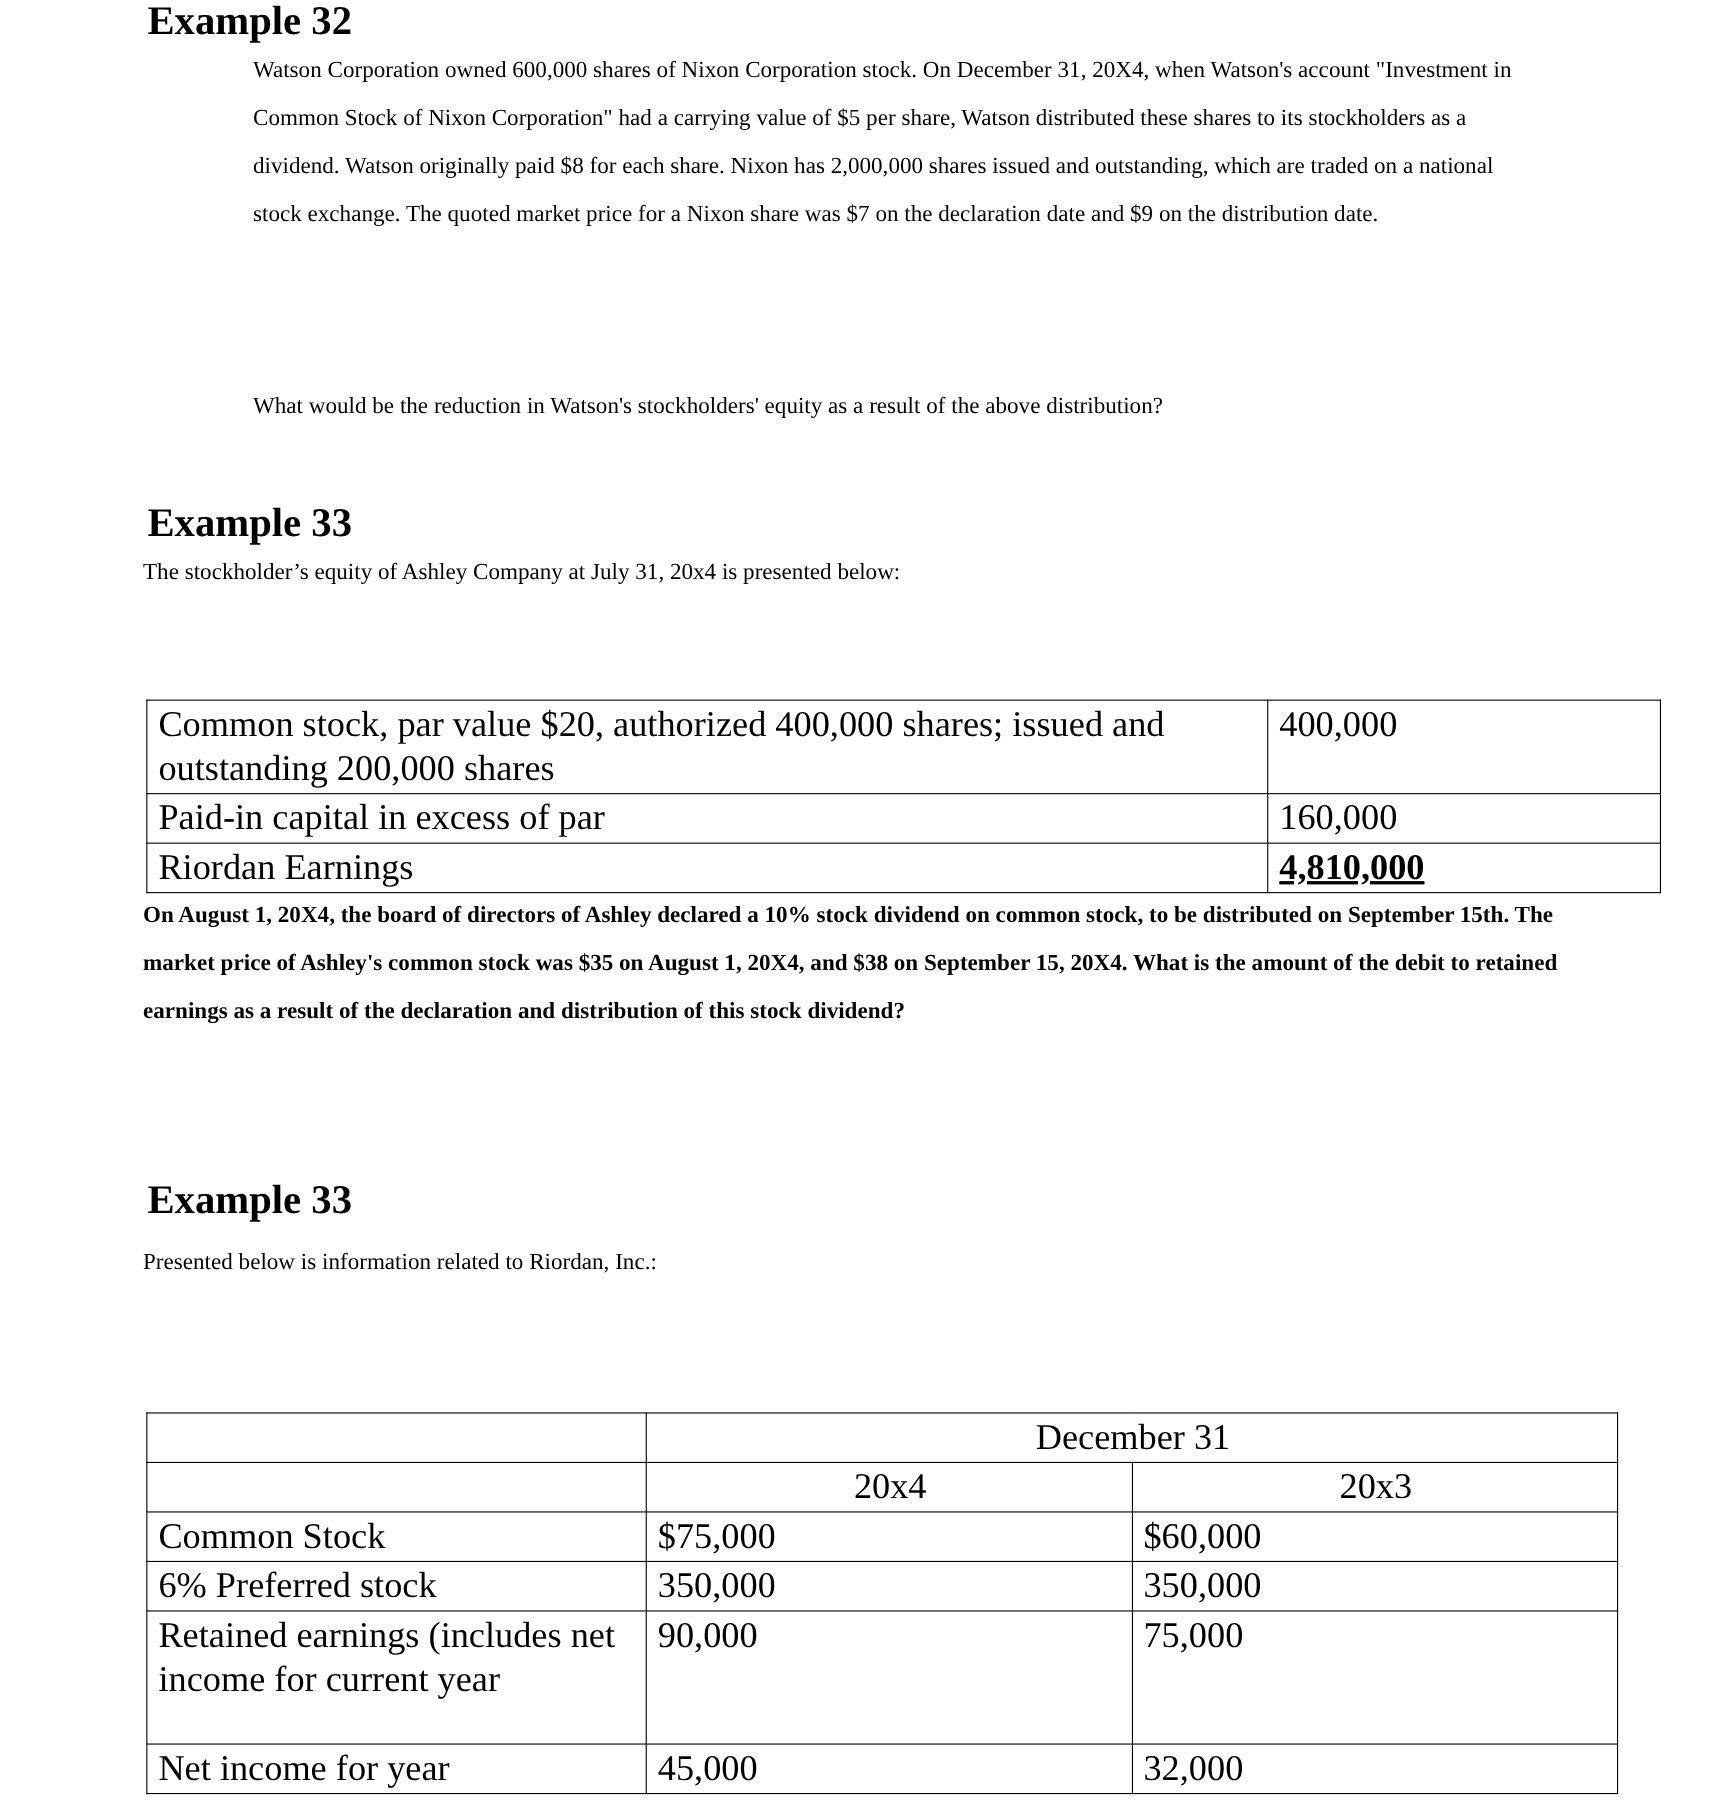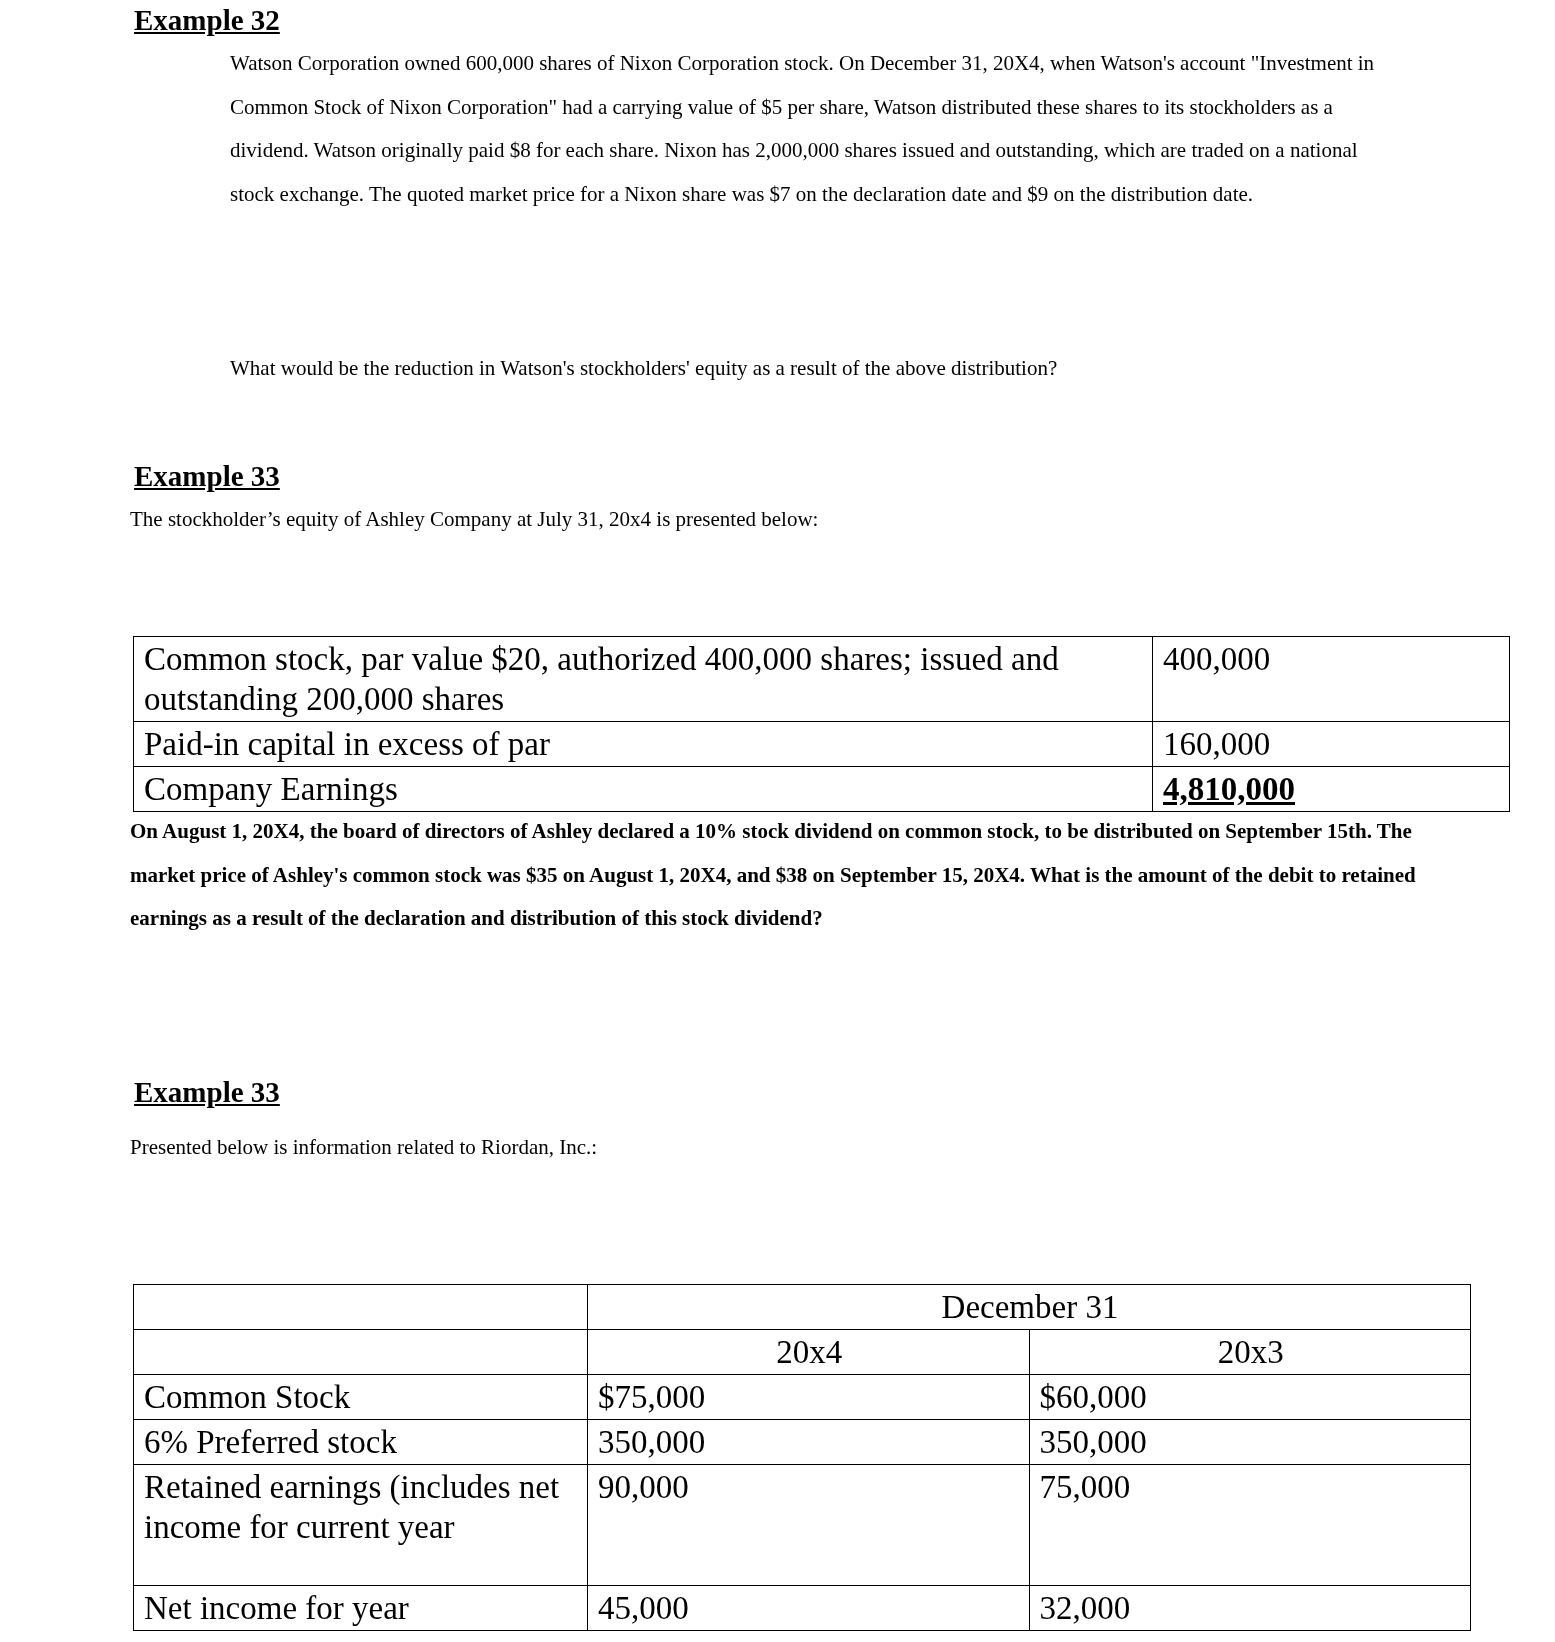--- a/index.html
+++ b/index.html
@@ -18,25 +18,24 @@
     position: relative;
     width: 1555px;
     height: 1642px;
     overflow: hidden;
   }
 
   
   .heading {
     position: absolute;
     left: 134px;
-    font-size: 29px;
+    font-size: 37px;
     font-weight: bold;
     line-height: 36px;
     white-space: nowrap;
-    text-decoration: underline;
   }
   .para {
     position: absolute;
     font-size: 21px;
     line-height: 43.5px;
     text-align: left;
   }
 
   
   #ex32-body {
@@ -144,21 +143,21 @@
     <tbody>
       <tr>
         <td class="label tall">Common stock, par value $20, authorized 400,000 shares; issued and outstanding 200,000 shares</td>
         <td class="value num tall">400,000</td>
       </tr>
       <tr>
         <td class="label">Paid-in capital in excess of par</td>
         <td class="value num">160,000</td>
       </tr>
       <tr>
-        <td class="label">Company Earnings</td>
+        <td class="label">Riordan Earnings</td>
         <td class="value num"><span class="bold-underline">4,810,000</span></td>
       </tr>
     </tbody>
   </table>
 
   <div class="para" id="ex33a-after">On August 1, 20X4, the board of directors of Ashley declared a 10% stock dividend on common stock, to be distributed on September 15th. The market price of Ashley's common stock was $35 on August 1, 20X4, and $38 on September 15, 20X4. What is the amount of the debit to retained earnings as a result of the declaration and distribution of this stock dividend?</div>
 
   <div class="heading" style="top:1074px;">Example 33</div>
 
   <div class="para" id="ex33b-intro">Presented below is information related to Riordan, Inc.:</div>

